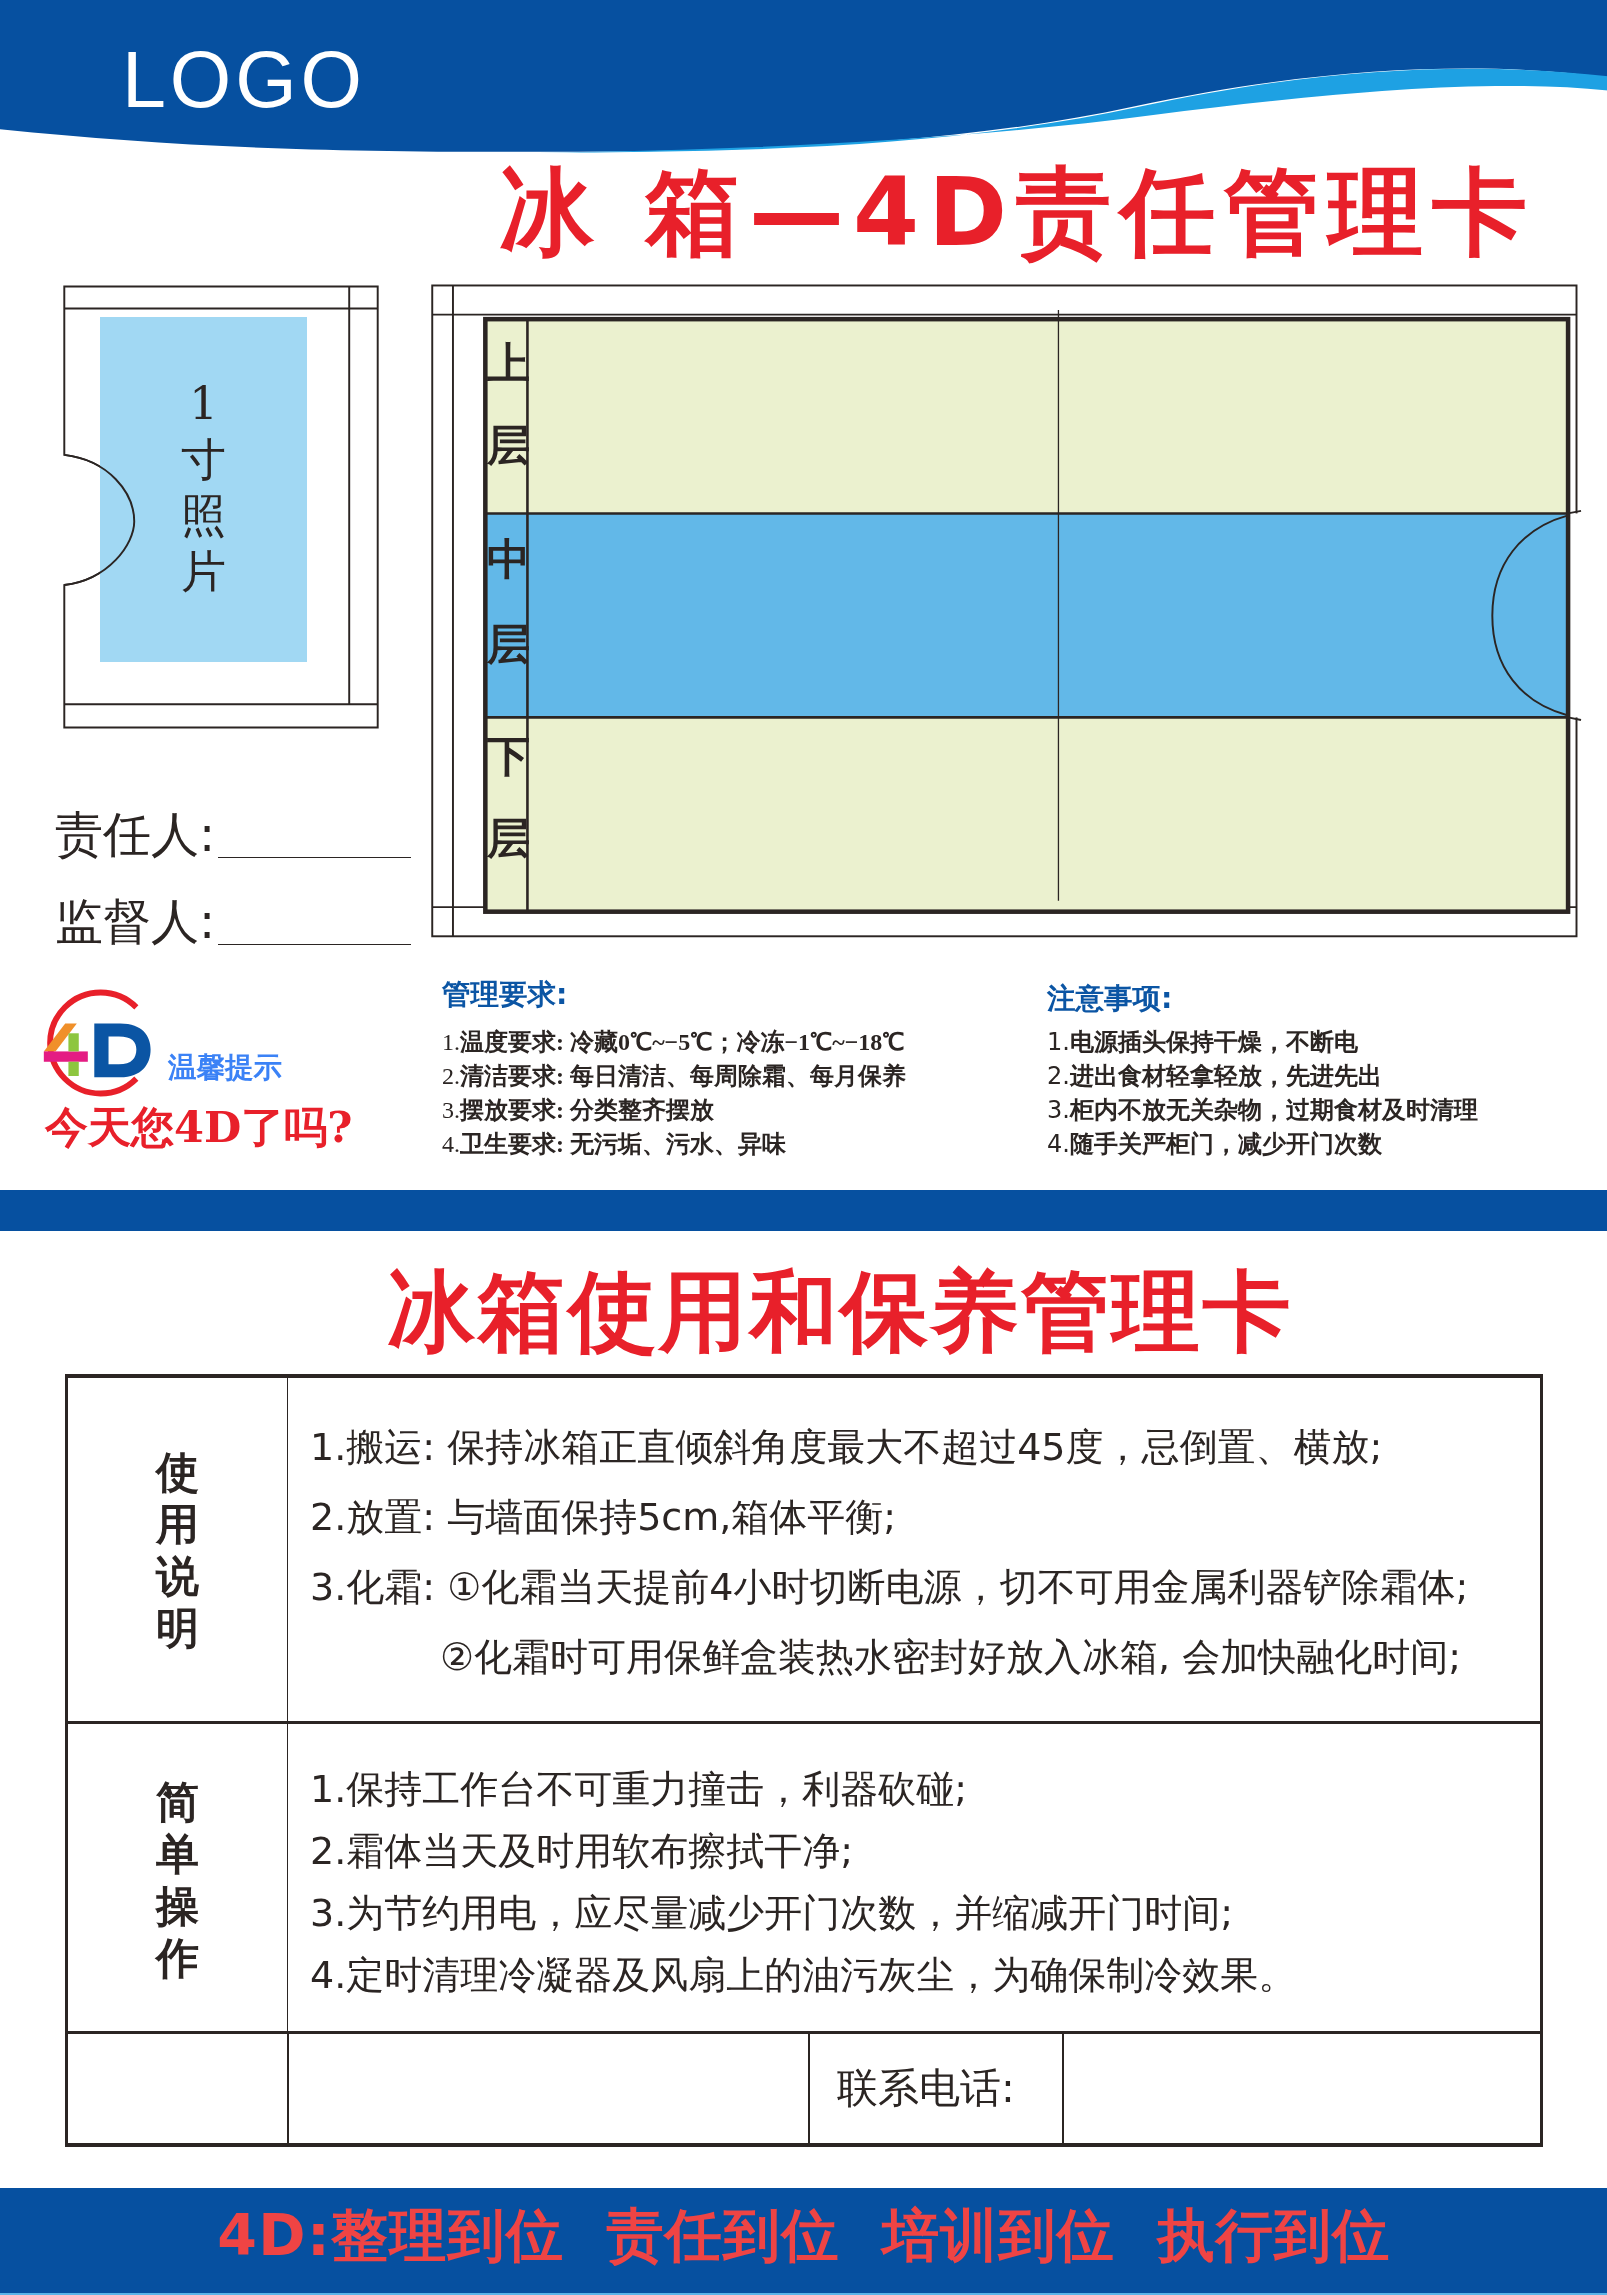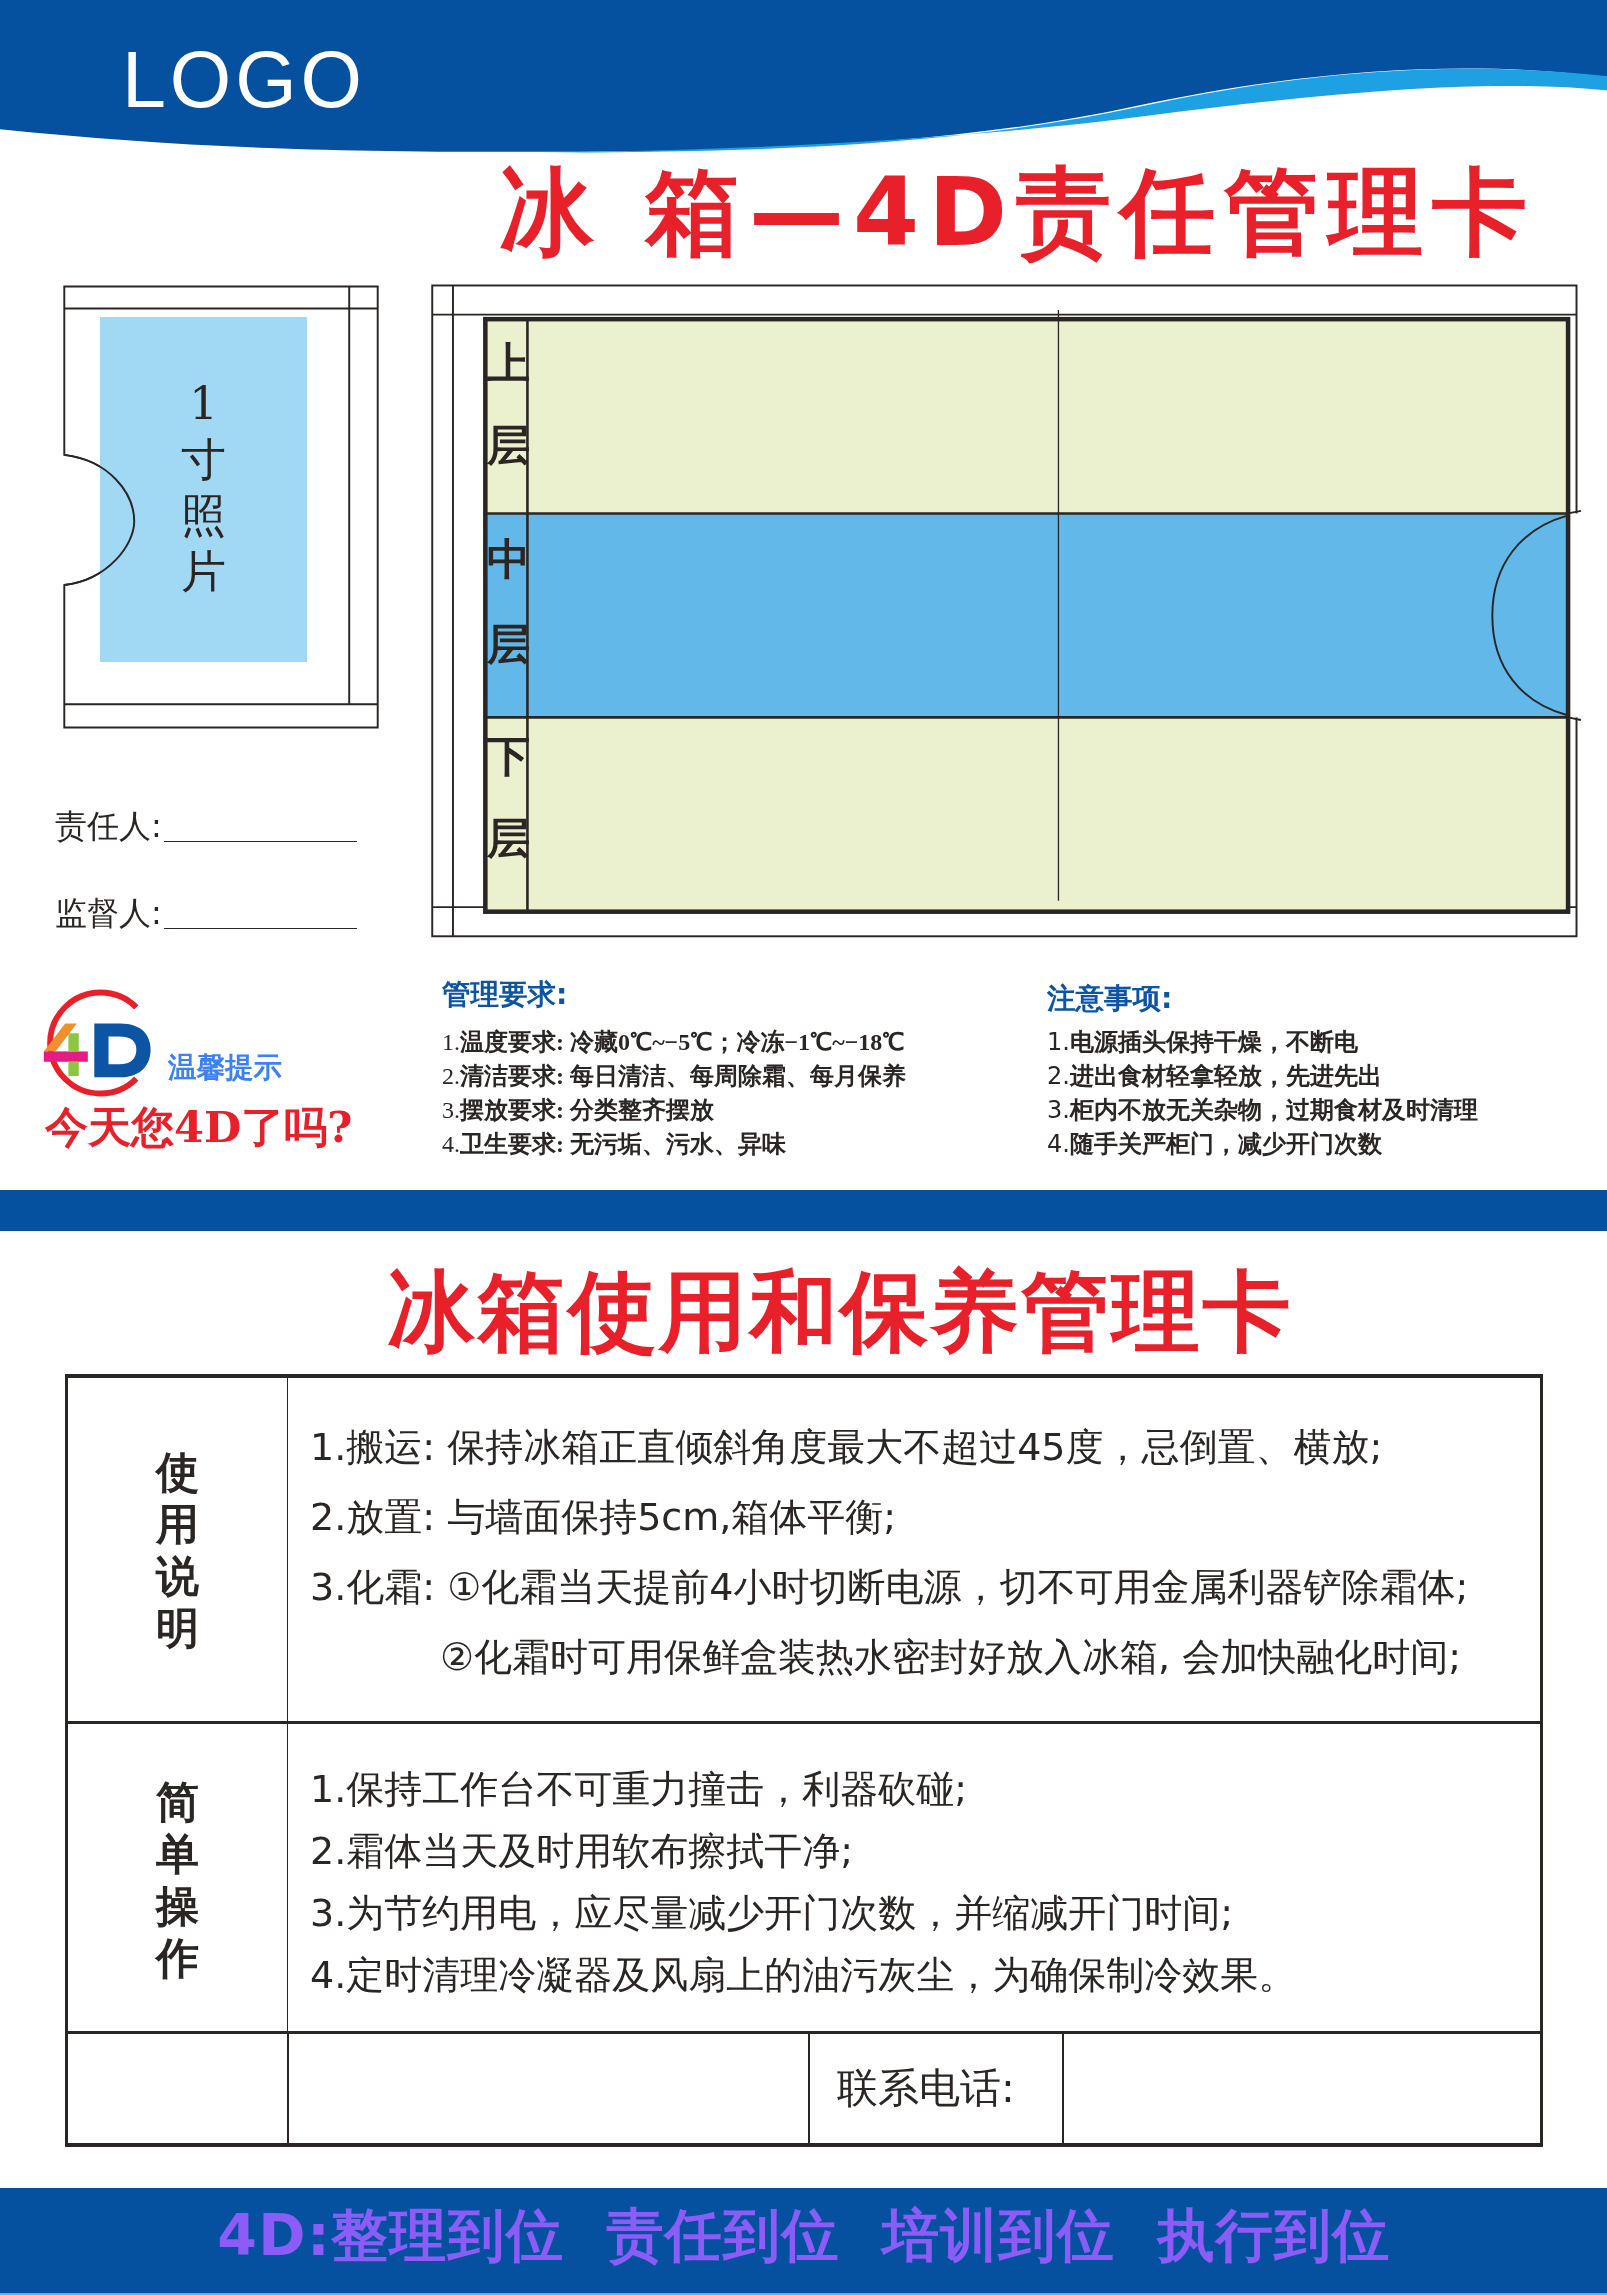--- a/index.html
+++ b/index.html
@@ -17,21 +17,21 @@
   
   .photo-frame { left: 63px; top: 285px; width: 316px; height: 444px; }
   .photo-box { left: 100px; top: 317px; width: 207px; height: 345px; background: #a1d8f3; }
   .photo-label { left: 100px; top: 376px; width: 207px; text-align: center; font-family: "DejaVu Serif", serif; font-size: 45px; line-height: 56px; color: #2b2523; }
 
   
   .shelf-svg { left: 427px; top: 279px; width: 1180px; height: 667px; }
   .shelf-label { left: 487px; width: 40px; text-align: center; font-size: 43px; font-weight: bold; line-height: 1; color: #2b2523; }
 
   
-  .sig-row { left: 55px; font-size: 32px; color: #2b2523; line-height: 1; display: flex; align-items: flex-end; }
+  .sig-row { left: 55px; font-size: 48px; color: #2b2523; line-height: 1; display: flex; align-items: flex-end; }
   .sig-line { display: inline-block; width: 193px; border-bottom: 1.9px solid #2b2523; margin-left: 2.6px; height: 1.3px; }
 
   
   .logo4d { left: 39px; top: 988px; width: 130px; height: 110px; }
   .reminder-title { left: 168px; top: 1053px; font-family: "DejaVu Serif", serif; font-weight: bold; color: #3b82f6; font-size: 28.5px; line-height: 1; }
   .slogan { left: 45px; top: 1106px; font-family: "DejaVu Serif", serif; font-weight: bold; color: #e8202a; font-size: 43px; line-height: 1; white-space: nowrap; }
 
   .section-head { font-size: 28.5px; font-weight: bold; color: #0b55a4; line-height: 1; }
   .req-list { font-size: 24px; line-height: 34px; color: #2b2523; white-space: nowrap; }
   .req-list .lbl { font-weight: bold; }
@@ -47,21 +47,21 @@
   .row-head span { display: block; width: 45px; font-size: 43px; font-weight: bold; line-height: 52px; text-align: center; }
   .row-body { position: absolute; left: 220px; right: 0; }
   .row-sep { position: absolute; left: 0; right: 0; height: 2.6px; background: #2b2523; }
   .usage-list { position: absolute; left: 22px; top: 34px; font-size: 38px; line-height: 70px; white-space: nowrap; color: #2b2523; }
   .usage-list .indent { padding-left: 130px; }
   .ops-list { position: absolute; left: 22px; top: 34px; font-size: 38px; line-height: 62px; white-space: nowrap; color: #2b2523; }
   .foot-cell { position: absolute; top: 0; bottom: 0; display: flex; align-items: center; font-size: 41px; color: #2b2523; }
   .vline { position: absolute; top: 0; bottom: 0; width: 1.9px; background: #2b2523; }
 
   .footer-band { left: 0; top: 2188px; width: 1608px; height: 108px; background: #0650a0; border-bottom: 3.9px solid #5ab4e8; }
-  .footer-text { left: 0; width: 1608px; top: 2207px; text-align: center; font-size: 57px; font-weight: bold; color: #8b5cf6; letter-spacing: 1.3px; white-space: pre; line-height: 1; }
+  .footer-text { left: 0; width: 1608px; top: 2207px; text-align: center; font-size: 57px; font-weight: bold; color: #ef4444; letter-spacing: 1.3px; white-space: pre; line-height: 1; }
 </style>
 </head>
 <body>
 
 <svg class="abs header-wave" viewBox="0 0 2482 260" preserveAspectRatio="none">
   <path d="M0,0 H2482 V120 C2300,95 2050,100 1750,165 C1450,230 1100,235 800,235 C450,235 250,225 0,200 Z" fill="#0650a0"></path>
   <path d="M2482,118 C2280,96 2050,102 1760,165 C1470,228 1150,236 830,236 C1180,232 1500,215 1780,178 C2080,140 2300,122 2482,140 Z" fill="#1ea1e3"></path>
 </svg>
 <div class="abs logo-text">LOGO</div>
 

